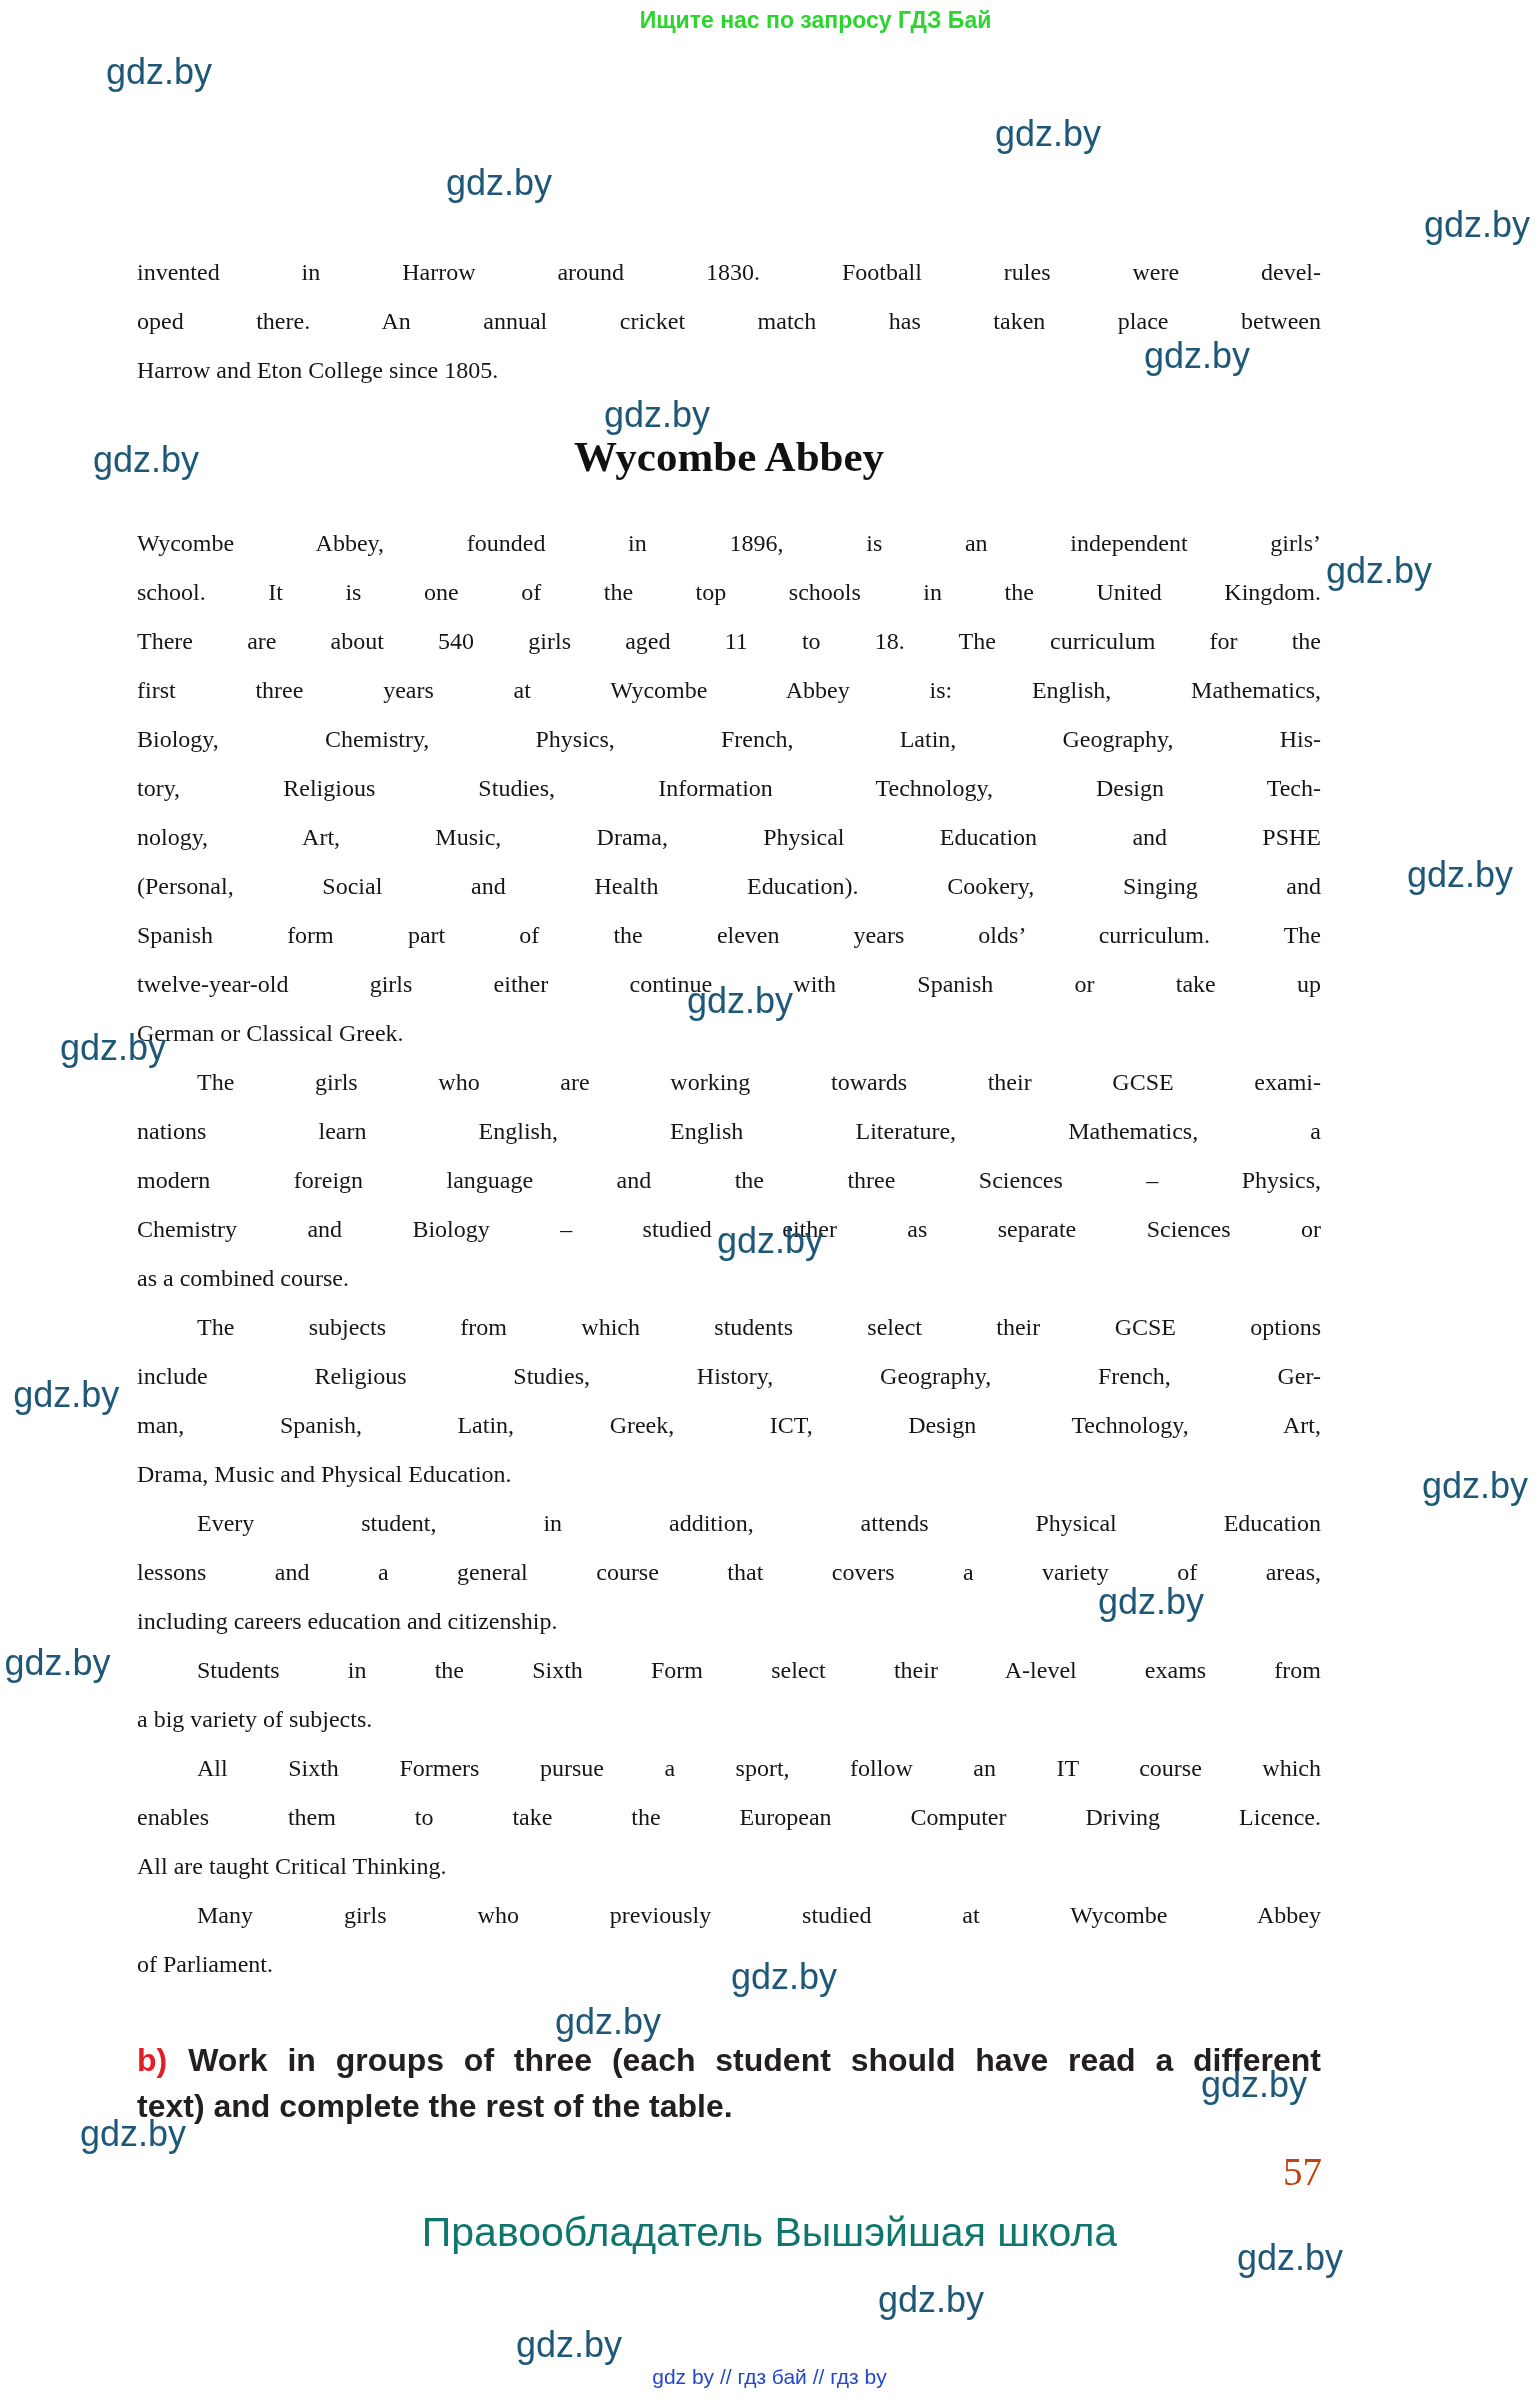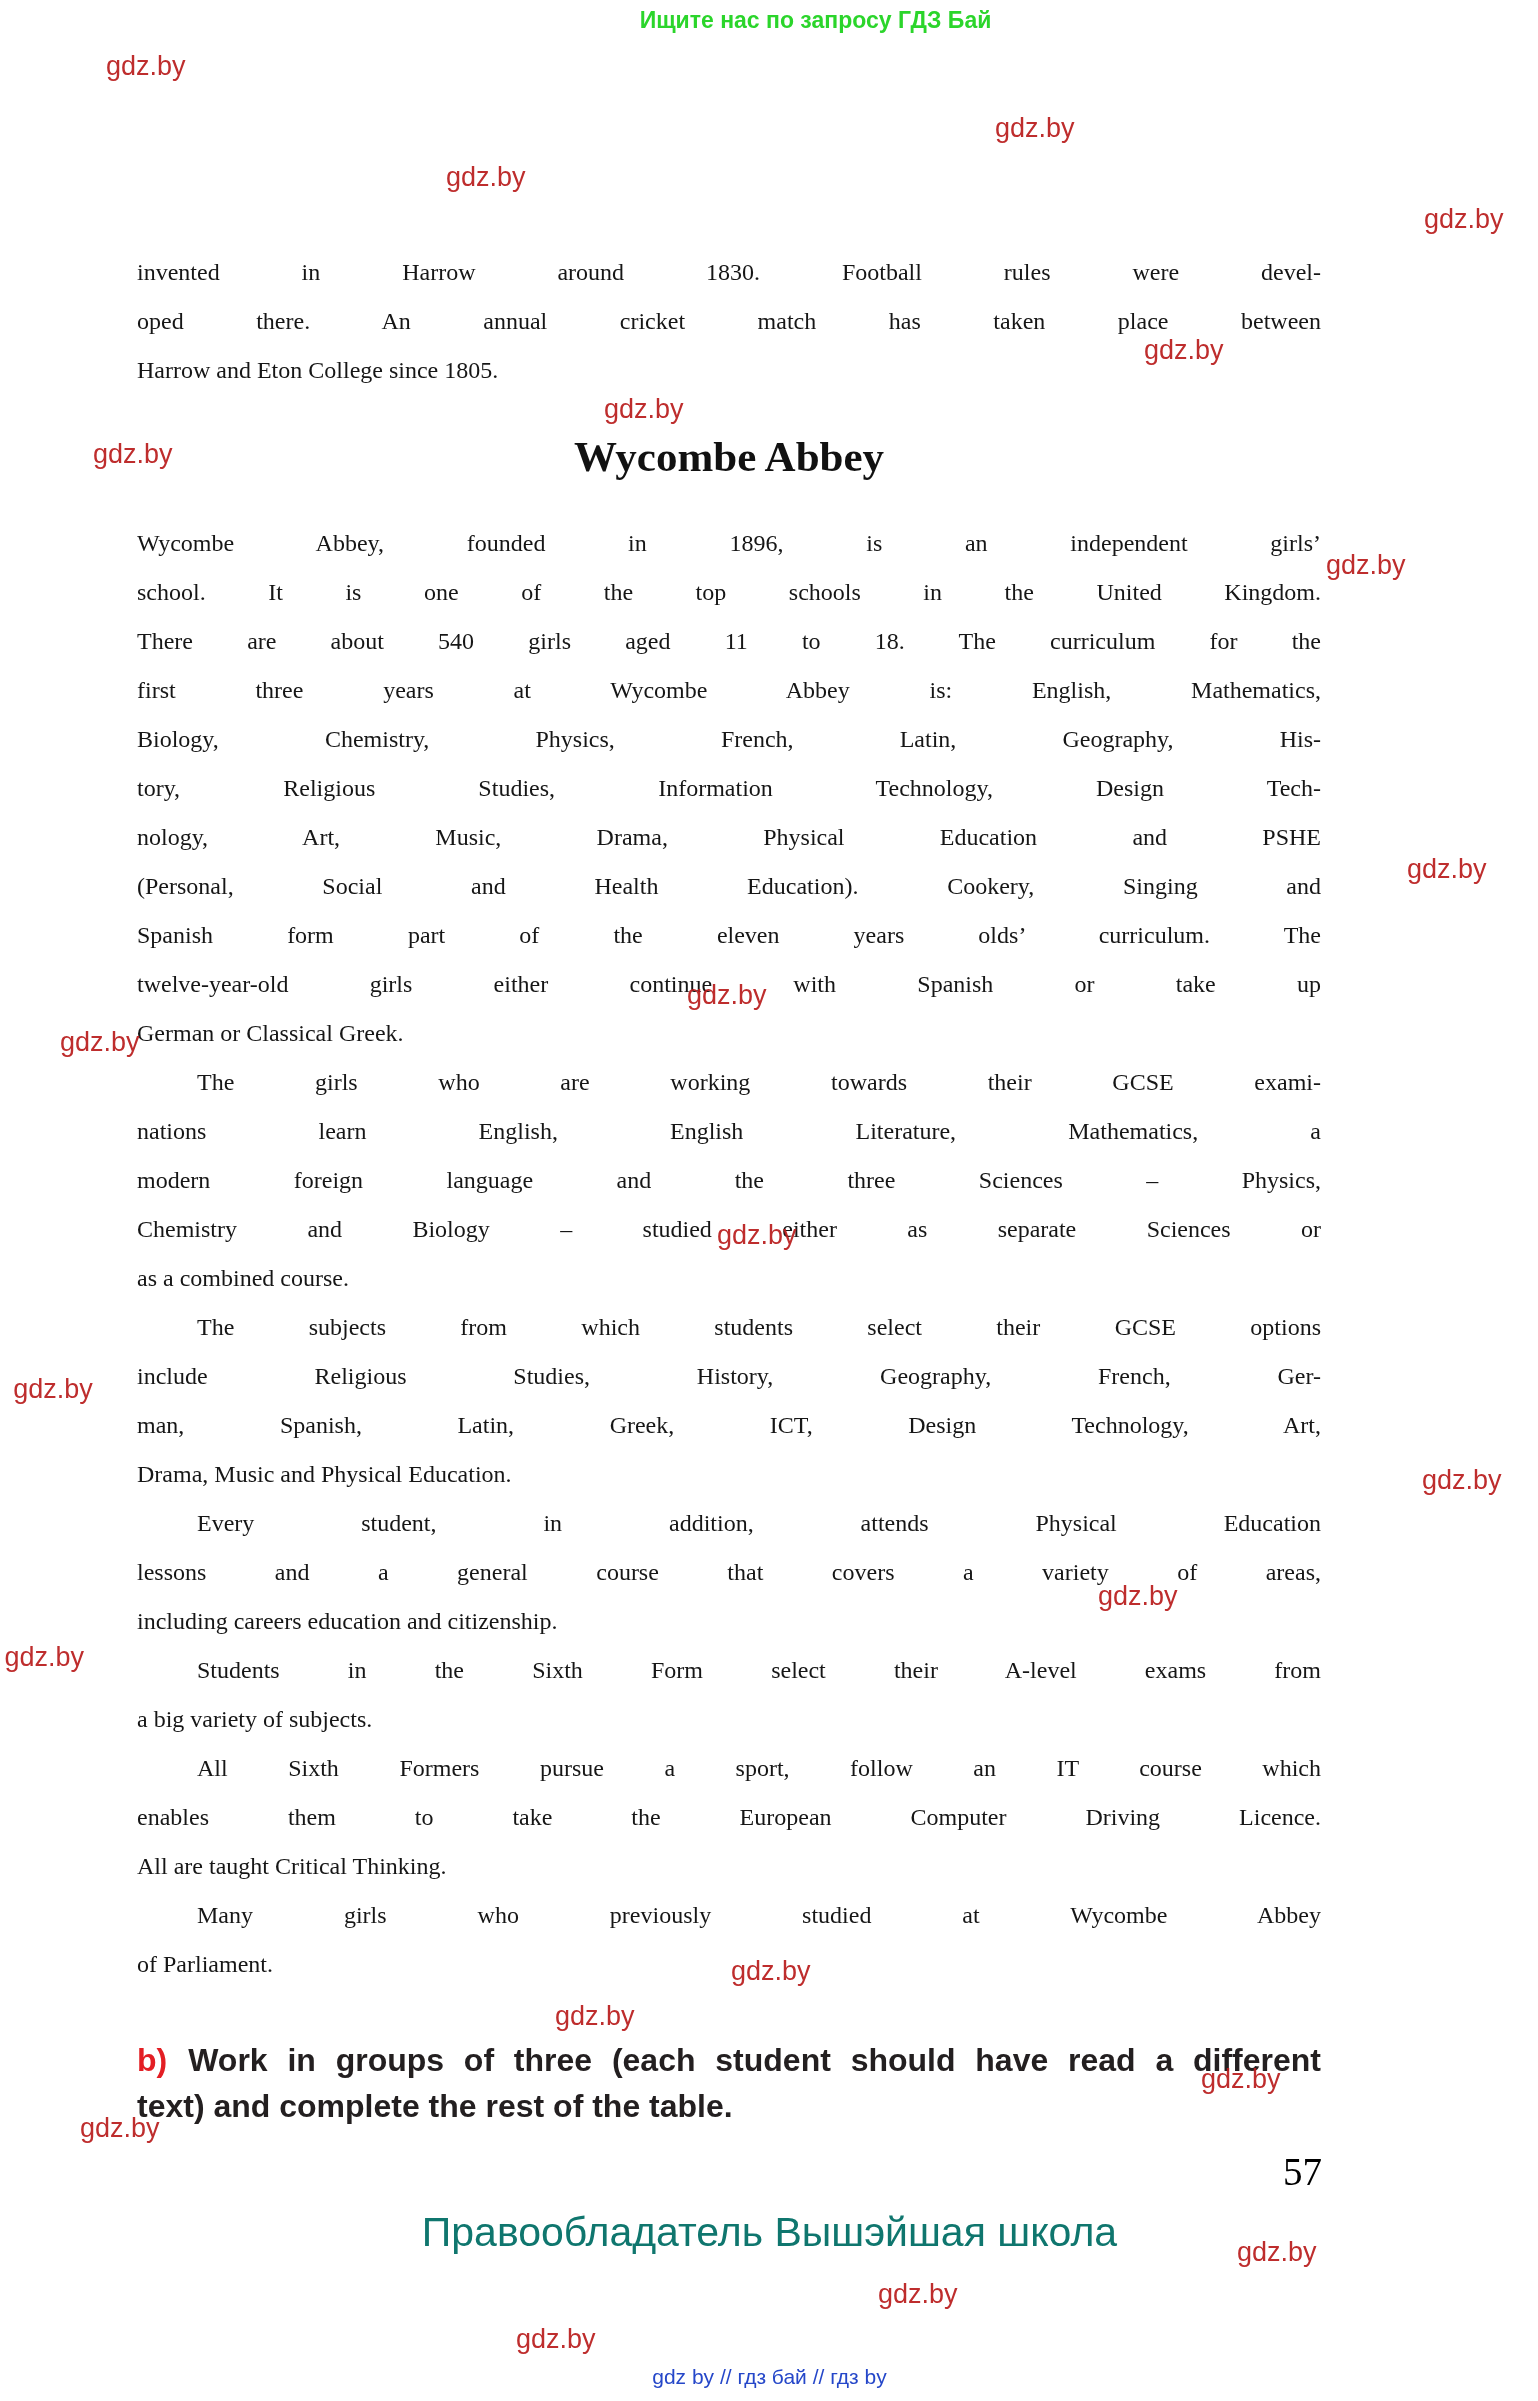--- a/index.html
+++ b/index.html
@@ -22,35 +22,35 @@
     font-weight:bold;font-size:43px;line-height:49px;
     text-align:center;text-align-last:center;margin:37px 0 38px 0;color:#111;
   }
   .taskb{
     position:absolute;left:137px;top:2037px;width:1184px;
     font-family:"Liberation Sans",sans-serif;font-weight:bold;color:#231f20;
   }
   .taskb .tline{font-size:32px;line-height:46px;text-align:justify;text-align-last:justify;}
   .taskb .tline.last{text-align-last:left;}
   .taskb .red{color:#e31e24;margin-right:21px;}
-  .pagenum{position:absolute;left:1283px;top:2149px;font-size:39px;color:#000000;}
+  .pagenum{position:absolute;left:1283px;top:2149px;font-size:39px;color:#c2410c;}
   .pubfooter{
     position:absolute;top:2197px;left:0;width:1539px;text-align:center;
     font-family:"Liberation Sans",sans-serif;font-weight:400;font-size:41px;
     color:#0f766e;
     margin-top:12px;
   }
   .linksfooter{
     position:absolute;top:2365px;left:0;width:1539px;text-align:center;
     font-family:"Liberation Sans",sans-serif;font-size:21px;color:#2547c9;
   }
   .wm{
     position:absolute;
-    font-family:"Liberation Sans",sans-serif;font-weight:400;font-size:27px;
-    color:#b91c1c;opacity:.92;white-space:nowrap;text-align:center;
+    font-family:"Liberation Sans",sans-serif;font-weight:400;font-size:36px;
+    color:#0c4a6e;opacity:.92;white-space:nowrap;text-align:center;
   }
 </style>
 </head>
 <body>
 
 <div class="page">
 
   <div class="banner">Ищите нас по запросу ГДЗ Бай</div>
 
   <div class="article">

